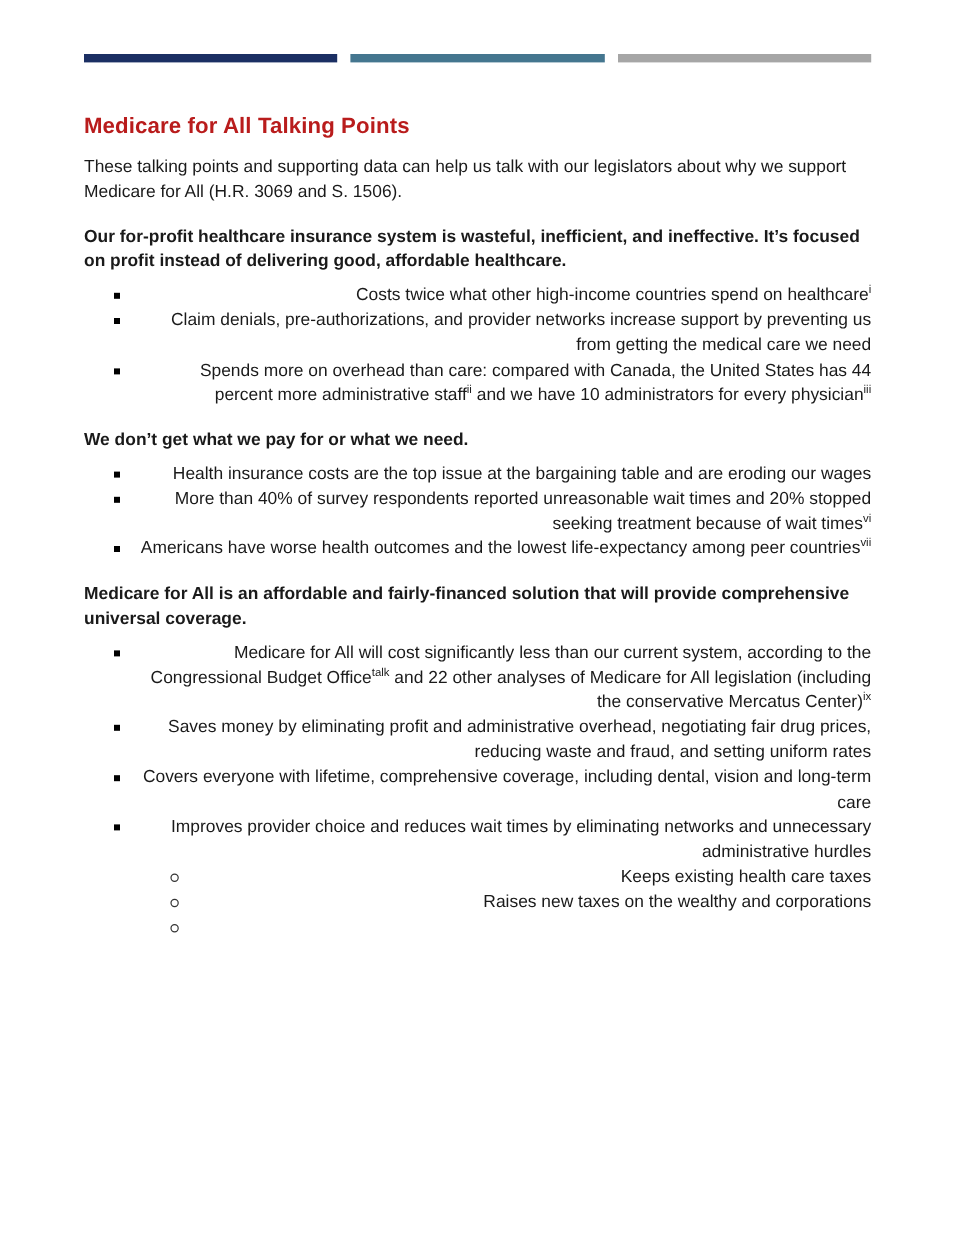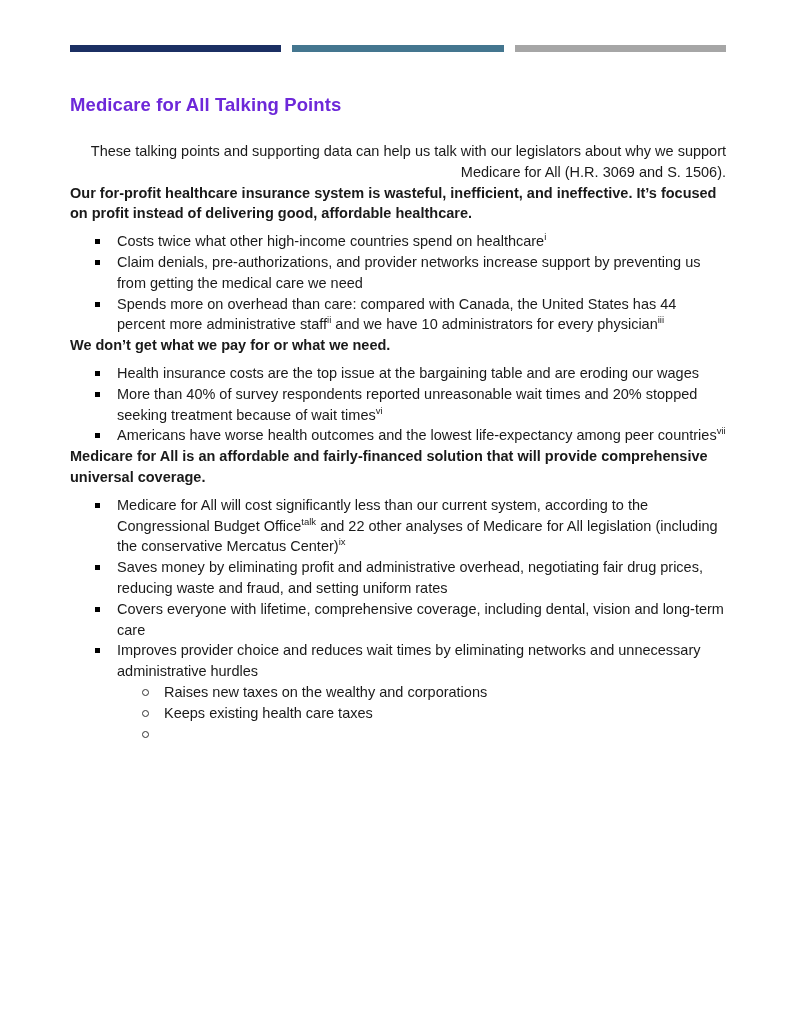--- a/index.html
+++ b/index.html
@@ -19,34 +19,33 @@
     padding: 45px 70px 0 70px;
   }
   .bar { flex: 1 1 0; height: 7px; }
   .title {
     margin: 42px 70px 0 70px;
     font-size: 18.5px;
     font-weight: bold;
     letter-spacing: 0.1px;
   }
   .intro {
-    margin: 25px 70px 0 70px;
+    margin: 13px 70px 0 70px;
     line-height: 20.8px;
-    text-align: right;
   }
   .sections { margin: 0 70px; }
-  .doc-section { }
+  .doc-section { margin-top: 17px; }
   .heading {
     font-size: 14.5px;
     font-weight: bold;
     line-height: 20.8px;
     margin: 0 0 7px 0;
   }
   ul.blist { list-style: none; margin: 0; padding: 0; }
-  li.bullet { display: flex; line-height: 20.8px; margin: 0; }
+  li.bullet { display: flex; line-height: 20.8px; margin: 0; text-align: right; }
   li.lvl1 { padding-left: 25px; }
   li.lvl2 { padding-left: 72px; }
   .marker { flex: 0 0 22px; display: flex; }
   .sq {
     width: 5px; height: 5px; background: #000;
     margin-top: 8px; display: inline-block;
   }
   .ci {
     width: 5px; height: 5px; border: 1px solid #333;
     border-radius: 50%; margin-top: 7px; display: inline-block;
@@ -57,21 +56,21 @@
 </head>
 <body>
 
 <div class="page">
   <header class="topbars">
     <span class="bar" style="background: rgb(27, 47, 99);"></span>
     <span class="bar" style="background: rgb(68, 118, 143);"></span>
     <span class="bar" style="background: rgb(166, 166, 166);"></span>
   </header>
 
-  <h1 class="title" style="color: #6d28d9;">Medicare for All Talking Points</h1>
+  <h1 class="title" style="color: #b91c1c;">Medicare for All Talking Points</h1>
 
   <p class="intro">These talking points and supporting data can help us talk with our legislators about why we support Medicare for All (H.R. 3069 and S. 1506).</p>
 
   <main class="sections" id="sections">
       <section class="doc-section">
         <h2 class="heading">Our for-profit healthcare insurance system is wasteful, inefficient, and ineffective. It’s focused on profit instead of delivering good, affordable healthcare.</h2>
         <ul class="blist">
           <li class="bullet lvl1">
             <span class="marker">
               <i class="sq"></i>
@@ -139,27 +138,27 @@
           <li class="bullet lvl1">
             <span class="marker">
               <i class="sq"></i>
             </span>
             <span class="btext">Improves provider choice and reduces wait times by eliminating networks and unnecessary administrative hurdles</span>
           </li>
           <li class="bullet lvl2">
             <span class="marker">
               <i class="ci"></i>
             </span>
-            <span class="btext">Raises new taxes on the wealthy and corporations</span>
+            <span class="btext">Keeps existing health care taxes</span>
           </li>
           <li class="bullet lvl2">
             <span class="marker">
               <i class="ci"></i>
             </span>
-            <span class="btext">Keeps existing health care taxes</span>
+            <span class="btext">Raises new taxes on the wealthy and corporations</span>
           </li>
           <li class="bullet lvl2">
             <span class="marker">
               <i class="ci"></i>
             </span>
           </li>
         </ul>
       </section>
     </main>
 </div>

